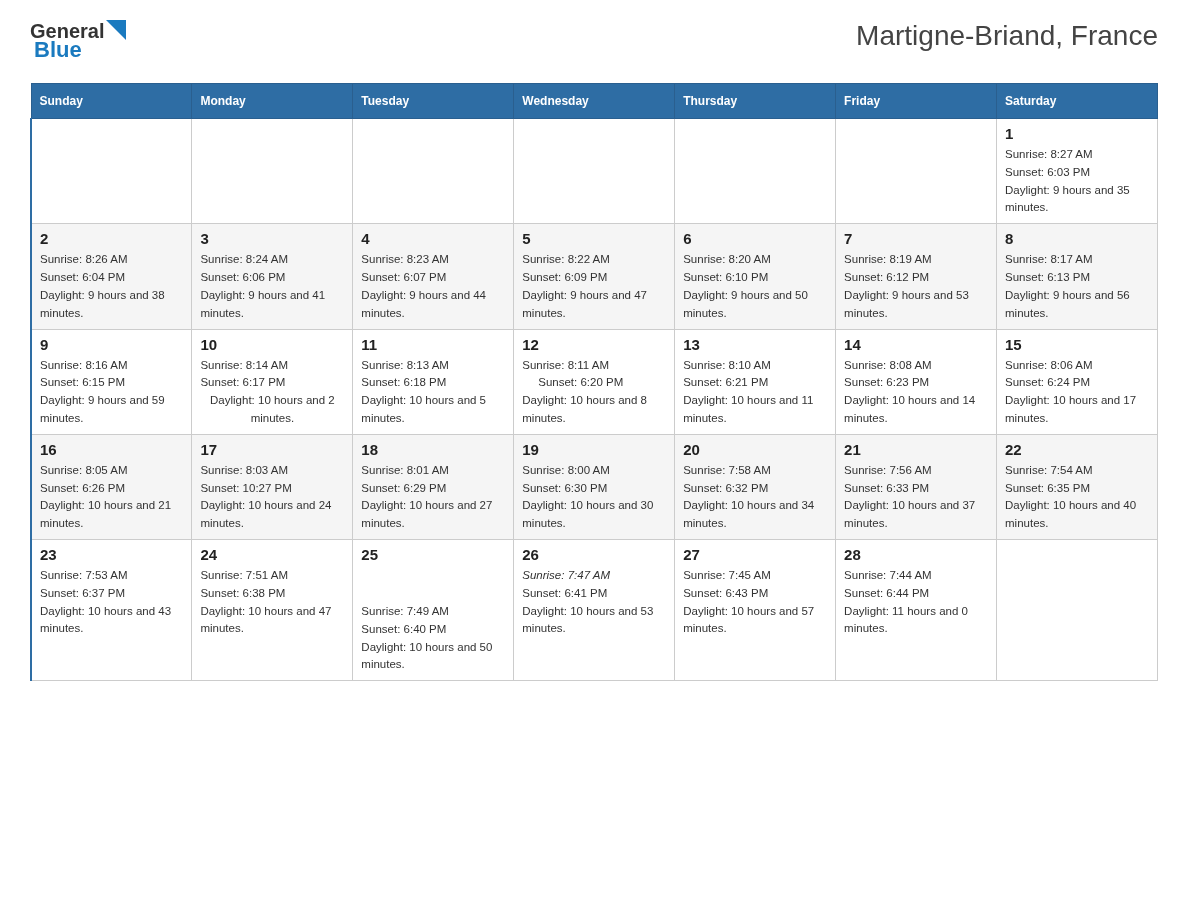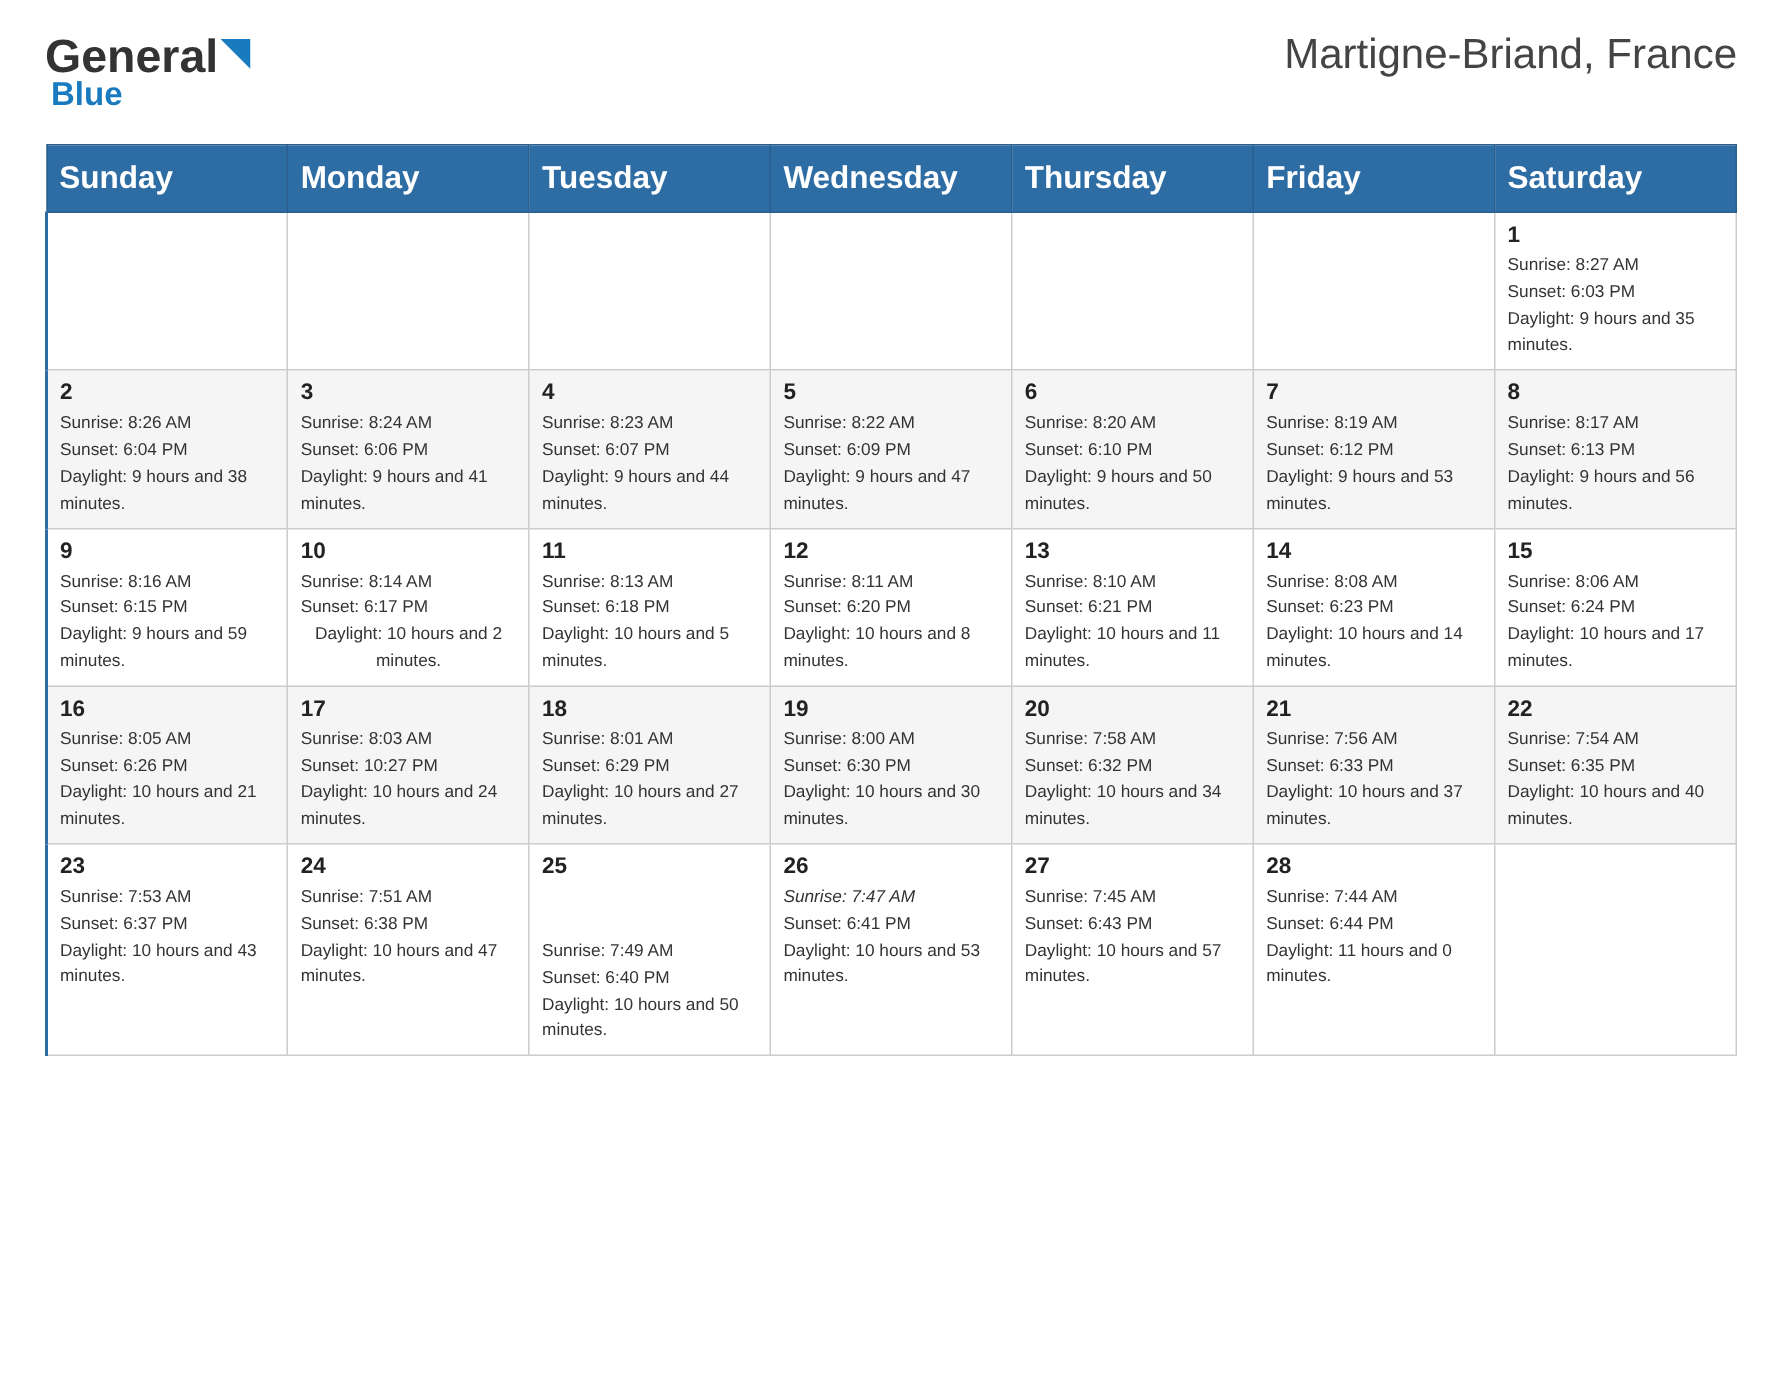--- a/index.html
+++ b/index.html
@@ -15,21 +15,21 @@
       justify-content: space-between;
       align-items: flex-start;
       margin-bottom: 20px;
     }
     .logo {
       display: flex;
       align-items: center;
       gap: 0;
     }
     .logo-text-general {
-      font-size: 31px;
+      font-size: 20px;
       font-weight: bold;
       color: #333;
     }
     .logo-text-blue {
       font-size: 22px;
       font-weight: bold;
       color: #1a7abf;
     }
     .title-block {
       text-align: right;
@@ -45,21 +45,21 @@
       color: #444;
     }
     .calendar {
       width: 100%;
       border-collapse: collapse;
       border: 1px solid #aaa;
     }
     .calendar thead th {
       background-color: #2e6da4;
       color: #fff;
-      font-size: 21px;
+      font-size: 12px;
       font-weight: bold;
       padding: 10px 8px;
       text-align: left;
       border: 1px solid #2a5f8f;
     }
     .calendar tbody td {
       vertical-align: top;
       border: 1px solid #ccc;
       padding: 6px 8px;
       font-size: 12px;
@@ -221,21 +221,21 @@
           <div class="day-info">
             <span style="display: block;">Sunrise: 8:13 AM</span>
             <span style="display: block;">Sunset: 6:18 PM</span>
             <span style="display: block;">Daylight: 10 hours and 5 minutes.</span>
           </div>
         </td>
         <td>
           <span class="day-number">12</span>
           <div class="day-info">
             <span style="display: block;">Sunrise: 8:11 AM</span>
-            <span style="display: block;">Sunset: 6:20 PM</span>
+            <span style="display: block; margin-left: 16px;">Sunset: 6:20 PM</span>
             <span style="display: block;">Daylight: 10 hours and 8 minutes.</span>
           </div>
         </td>
         <td>
           <span class="day-number">13</span>
           <div class="day-info">
             <span style="display: block;">Sunrise: 8:10 AM</span>
             <span style="display: block;">Sunset: 6:21 PM</span>
             <span style="display: block;">Daylight: 10 hours and 11 minutes.</span>
           </div>

